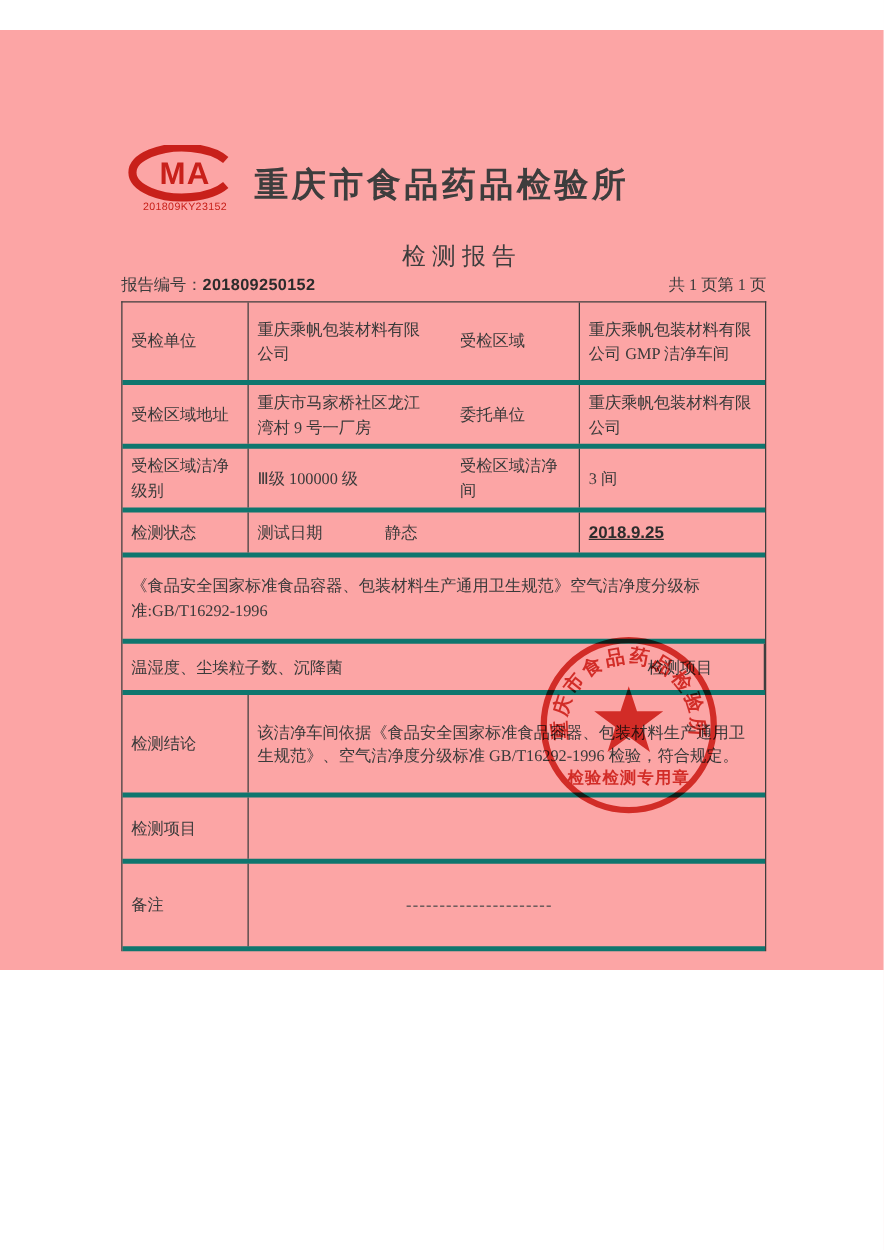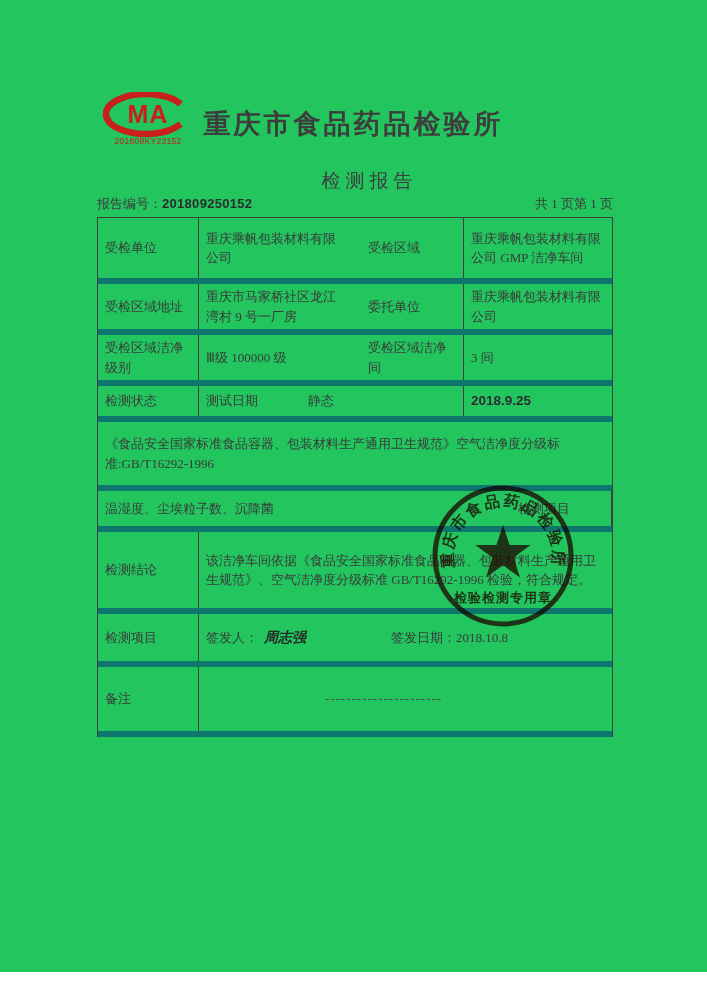--- a/index.html
+++ b/index.html
@@ -1,19 +1,19 @@
 <!DOCTYPE html>
 <html><head>
 <meta charset="utf-8">
 <style>
   * { margin:0; padding:0; box-sizing:border-box; }
   html,body { background:#ffffff; }
   .page {
-    width:707px; height:972px; position:relative; background:#22c55e;
-    font-family:"Liberation Serif", serif; color:#3a3a3a; overflow:hidden;
+    width:707px; height:752px; position:relative; background:#fca5a5;
+    font-family:"Liberation Serif", serif; color:#3a3a3a; overflow:hidden;margin-top:24px;
   }
   
   .logo { position:absolute; left:100px; top:92px; }
   .org-title {
     position:absolute; top:106px; left:0; width:100%; text-align:center;
     font-size:27px; font-weight:600; letter-spacing:3px; color:#3d3d3d;
   }
   .report-title {
     position:absolute; top:168px; left:0; width:100%; text-align:center;
     font-size:19px; letter-spacing:5px; color:#3d3d3d;padding-left:32px;
@@ -23,30 +23,30 @@
     display:flex; justify-content:space-between; align-items:center;
     font-size:13px; color:#3c3c3c;
   }
   .report-no { font-family:"Liberation Sans", sans-serif; font-weight:700; color:#2c2c2c; letter-spacing:.3px; }
   
   .rtable {
     position:absolute; top:217px; left:97px; width:516px;
     border:1px solid #3e3e3e; border-bottom:none;
     font-size:13px; line-height:1.5;
   }
-  .row { display:flex; border-bottom:6px solid #0f766e; }
+  .row { display:flex; border-bottom:4px solid #0f766e; }
   .cell { padding:4px 7px; display:flex; align-items:center; }
   .c1 { width:101px; border-right:1px solid #3e3e3e; }
   .c2 { width:162px; padding-right:20px; }
   .c3 { width:102px; }
   .c4 { flex:1; border-left:1px solid #3e3e3e; }
   .cw { flex:1; }
   .h66{height:66px}.h51{height:51px}.h36{height:36px}.h69{height:69px}
   .h41{height:41px}.h82{height:82px}.h53{height:53px}.h70{height:70px}
-  .numcell { font-family:"Liberation Sans", sans-serif; font-weight:600; color:#2d2d2d; font-size:13.5px; }
+  .numcell { font-family:"Liberation Sans", sans-serif; font-weight:600; color:#2d2d2d; font-size:13.5px;text-decoration:underline; }
   .signature { font-weight:700; font-style:italic; font-size:14px; color:#262626; margin-left:6px; }
   .sign-date { margin-left:85px; }
   .remark-dashes { margin:0 auto; transform:translateX(-22px); letter-spacing:1px; color:#4a4a4a; }
   
   .stamp { position:absolute; left:430px; top:483px; width:146px; height:146px;
            opacity:.88; mix-blend-mode:multiply; pointer-events:none; }
 </style>
 </head>
 <body>
 
@@ -108,25 +108,20 @@
       <div class="cell c1">检测项目</div>
     </div>
 
     <div class="row h82">
       <div class="cell c1">检测结论</div>
       <div class="cell cw">该洁净车间依据《食品安全国家标准食品容器、包装材料生产通用卫生规范》、空气洁净度分级标准 GB/T16292-1996 检验，符合规定。</div>
     </div>
 
     <div class="row h53">
       <div class="cell c1">检测项目</div>
-      <div class="cell cw">
-        <span>签发人：</span>
-          <span class="signature">周志强</span>
-        <span class="sign-date"><span>签发日期：</span><span>2018.10.8</span></span>
-      </div>
     </div>
 
     <div class="row h70">
       <div class="cell c1">备注</div>
       <div class="cell cw">
         <span class="remark-dashes">----------------------</span>
       </div>
     </div>
 
   </div>

